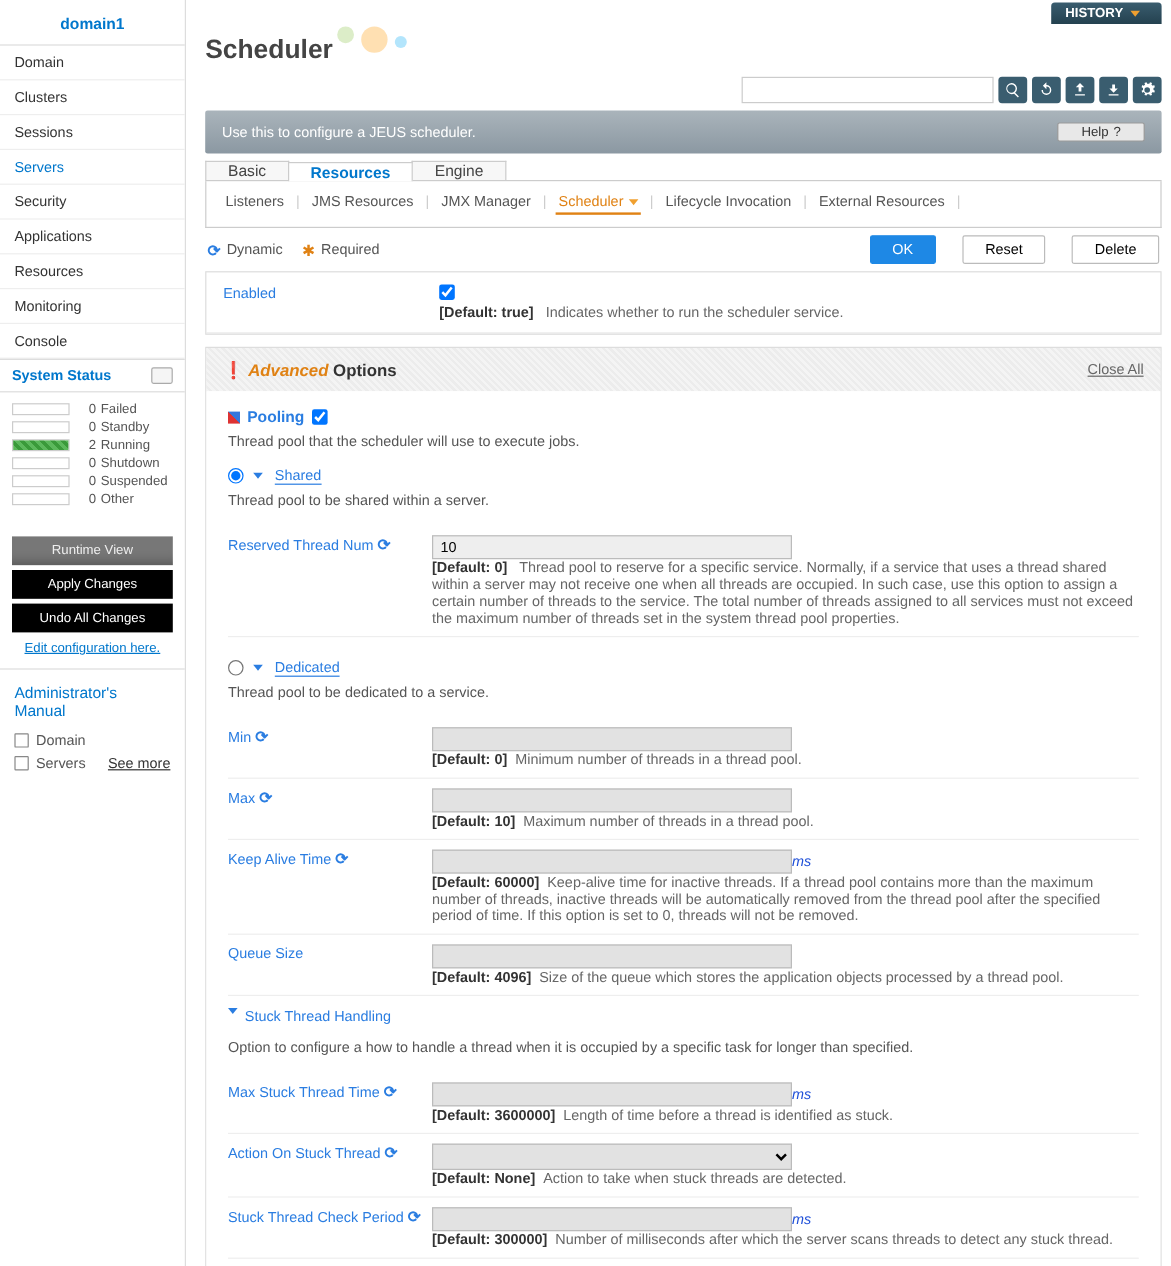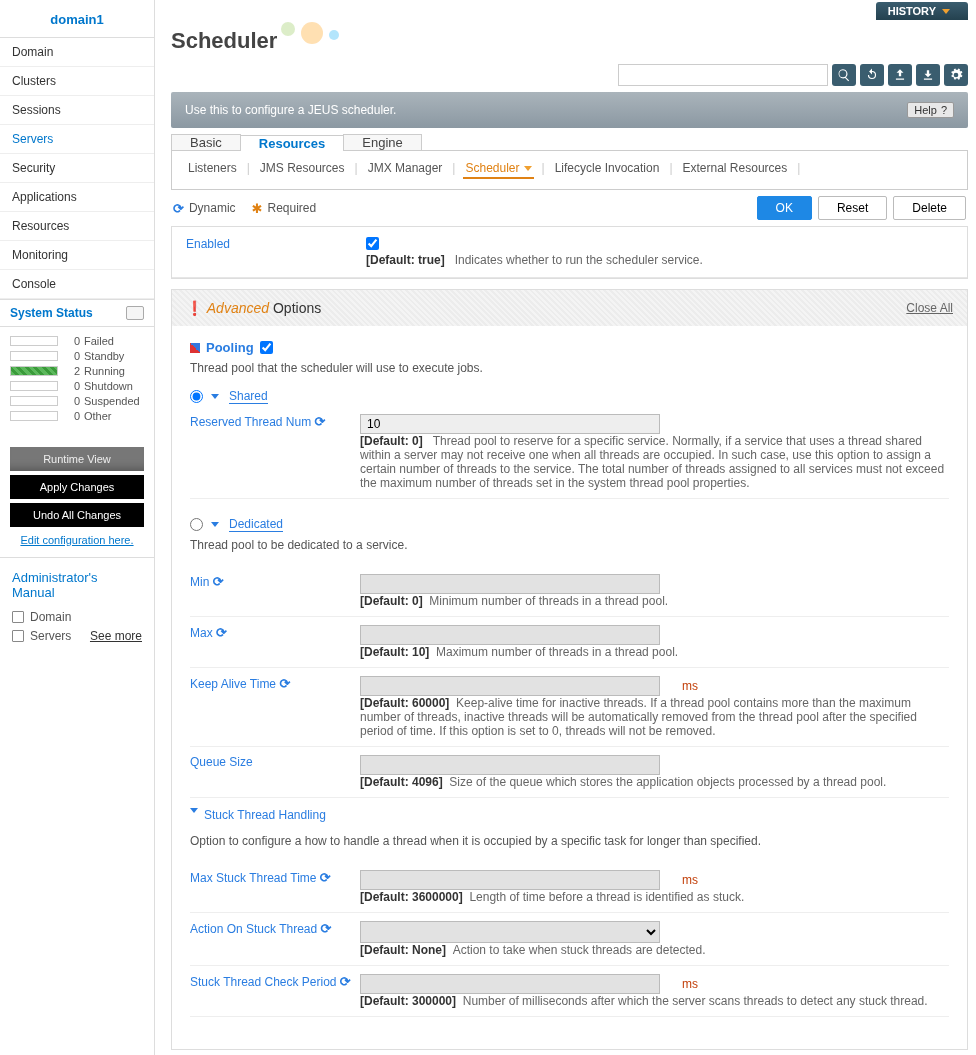--- a/index.html
+++ b/index.html
@@ -36,60 +36,60 @@
 .title-dots { position:absolute; left:110px; top:-6px; display:flex; gap:6px; }
 .dot { width:20px; height:20px; border-radius:50%; opacity:.3; }
 .dot.g{background:#8BC34A;width:14px;height:14px;}
 .dot.o{background:#FF9800;width:22px;height:22px;}
 .dot.b{background:#03A9F4;width:10px;height:10px;margin-top:8px;}
 .searchbar { display:flex; justify-content:flex-end; gap:4px; margin-bottom:6px; }
 .search-input { width:210px; height:22px; border:1px solid #ccc; padding:0 6px; }
 .sq-btn { width:24px; height:22px; background:#3a5d6f; border:0; border-radius:3px; cursor:pointer; display:flex; align-items:center; justify-content:center; }
 .sq-btn svg { width:14px; height:14px; fill:#fff; }
 .desc-bar { background: linear-gradient(#aab4bb,#8b98a2); color:#fff; padding:10px 14px; display:flex; justify-content:space-between; align-items:center; border-radius:2px; }
-.help-btn { background:#e8e8e8; color:#333; border:1px solid #999; padding:1px 6px; font-size:11px; border-radius:2px; cursor:pointer; display:flex; align-items:center; gap:4px; }
+.help-btn { background:#e8e8e8; color:#333; border:1px solid #999; padding:1px 19px; font-size:11px; border-radius:2px; cursor:pointer; display:flex; align-items:center; gap:4px; }
 .tabs-primary { display:flex; border-bottom:1px solid #ccc; margin-top:6px; }
 .tab-p { padding:0 18px; border:1px solid #ccc; border-bottom:0; margin-right:-1px; background:#f7f7f7; cursor:pointer; color:#444; font-size:13px; }
 .tab-p.active { background:#fff; color:#0077cc; font-weight:bold; position:relative; top:1px; }
 .subtabs-box { border:1px solid #ccc; border-top:0; padding:10px 14px; }
 .subtab { display:inline-block; color:#555; cursor:pointer; padding:0 2px; }
 .subtab-sep { color:#ccc; margin:0 8px; }
 .subtab.active { color:#e08214; border-bottom:2px solid #e08214; padding-bottom:2px; }
 .subtab .caret-down{display:inline-block;margin-left:4px;vertical-align:middle;}
 .flags-row { display:flex; align-items:center; padding:6px 2px; gap:16px; }
 .flag { display:flex; align-items:center; gap:5px; color:#555; font-size:12px; }
 .dyn-icon { color:#2a7de1; font-weight:bold; font-size:13px; }
 .req-icon { color:#e08214; font-size:13px; }
-.btns-right { margin-left:auto; display:flex; gap:6px; }
+.btns-right { margin-left:auto; display:flex; gap:22px; }
 .btn { padding:4px 18px; border:1px solid #bbb; background:#fff; border-radius:2px; cursor:pointer; font-size:12px; }
 .btn-primary { background:#1e88e5; color:#fff; border-color:#1e88e5; }
 .panel { border:1px solid #ddd; }
 .form-row { display:flex; padding:10px 14px; border-bottom:1px solid #e6e6e6; align-items:flex-start; }
 .form-label { width:180px; flex-shrink:0; color:#2a7de1; font-size:12px; }
 .form-content { flex:1; }
 .hint { color:#666; font-size:12px; }
 .def { font-weight:bold; color:#333; }
 .adv-box { border:1px solid #ddd; margin-top:10px; background:#fafafa; }
 .adv-hdr { padding:10px 14px; display:flex; align-items:center; background: repeating-linear-gradient(45deg,#f4f4f4,#f4f4f4 2px,#ececec 2px,#ececec 4px); }
-.adv-title { font-size:14px; font-weight:normal; color:#333; }
+.adv-title { font-size:14px; font-weight:bold; color:#333; }
 .adv-title .accent { color:#e08214; font-style:italic; }
 .closeall { margin-left:auto; color:#666; text-decoration:underline; cursor:pointer; font-size:12px; }
 .adv-body { background:#fff; padding:14px 18px; }
 .sect-title { color:#2a7de1; font-weight:bold; font-size:13px; display:flex; align-items:center; gap:6px; }
 .pool-icon { display:inline-block; width:10px; height:10px; background: linear-gradient(45deg,#d33 50%,#37d 50%); }
 .sect-desc { color:#555; margin:6px 0 14px; }
 .radio-row { display:flex; align-items:center; gap:8px; margin-top:6px; }
 .radio-lbl { color:#2a7de1; border-bottom:1px solid #2a7de1; cursor:pointer; }
 .triangle-down { width:0;height:0;border-left:4px solid transparent;border-right:4px solid transparent;border-top:5px solid #2a7de1; display:inline-block; margin-right:2px; }
 .sub-form { margin:2px 0 18px; }
 .sub-form .form-row { padding:8px 0; border-bottom:1px solid #eee; }
 .sub-form .form-label { width:170px; }
 .text-input { width:300px; height:20px; border:1px solid #bbb; background:#eee; padding:0 6px; font-size:12px; }
 .text-input.disabled { background:#e2e2e2; }
-.unit { color:#c2410c; margin-left:22px; font-size:12px; }
+.unit { color:#1d4ed8; margin-left:0; font-size:12px;font-style:italic; }
 .select { width:300px; height:22px; border:1px solid #bbb; background:#e2e2e2; }
 .collapse-link { color:#2a7de1; cursor:pointer; display:inline-flex; align-items:flex-start; gap:4px; margin:10px 0 6px; }
 .warn-icon { color:#e08214; font-size:14px; }
 input[type=checkbox]{ cursor:pointer; }
 input[type=radio]{ cursor:pointer; }
 </style>
 </head>
 <body>
 
 <div class="layout">
@@ -262,20 +262,21 @@
           <span>Pooling</span>
           <input type="checkbox" checked="" style="">
         </div>
         <div class="sect-desc">Thread pool that the scheduler will use to execute jobs.</div>
 
         <div class="radio-row">
           <input type="radio" name="pool" checked="" style="">
           <span class="triangle-down"></span>
           <span class="radio-lbl">Shared</span>
         </div>
+        <div class="sect-desc">Thread pool to be shared within a server.</div>
         <div class="sub-form">
           <div class="form-row">
             <div class="form-label"><span>Reserved Thread Num</span> <span class="dyn-icon">⟳</span></div>
             <div class="form-content">
               <input class="text-input" value="10" style=""><br>
               <span class="def">[Default: 0]</span>
               &nbsp;&nbsp;<span class="hint">Thread pool to reserve for a specific service. Normally, if a service that uses a thread shared within a server may not receive one when all threads are occupied. In such case, use this option to assign a certain number of threads to the service. The total number of threads assigned to all services must not exceed the maximum number of threads set in the system thread pool properties.</span>
             </div>
           </div>
         </div>

